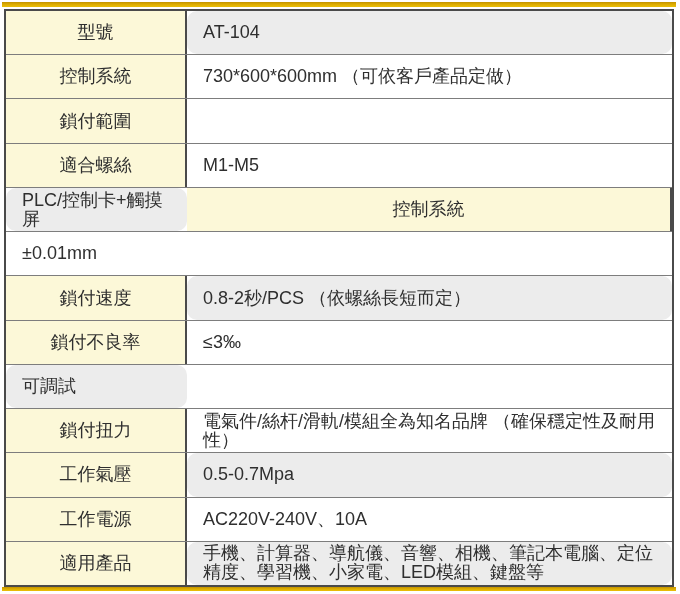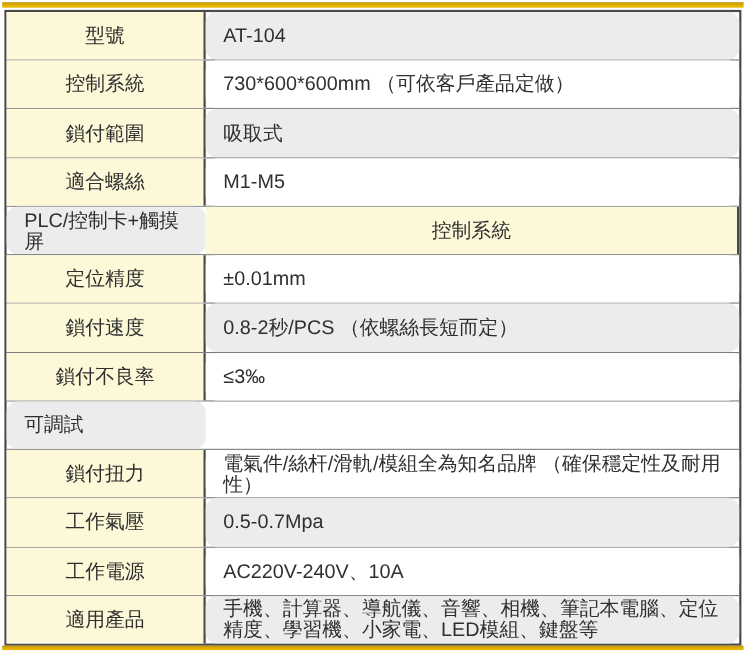--- a/index.html
+++ b/index.html
@@ -71,32 +71,30 @@
     <div class="row">
       <div class="cell label">型號</div>
       <div class="cell value">AT-104</div>
     </div>
     <div class="row">
       <div class="cell label">控制系統</div>
       <div class="cell value">730*600*600mm （可依客戶產品定做）</div>
     </div>
     <div class="row">
       <div class="cell label">鎖付範圍</div>
-      <div class="cell value">吸取式</div>
     </div>
     <div class="row">
       <div class="cell label">適合螺絲</div>
       <div class="cell value">M1-M5</div>
     </div>
     <div class="row">
       <div class="cell value">PLC/控制卡+觸摸屏</div>
       <div class="cell label">控制系統</div>
     </div>
     <div class="row">
-      <div class="cell label">定位精度</div>
       <div class="cell value">±0.01mm</div>
     </div>
     <div class="row">
       <div class="cell label">鎖付速度</div>
       <div class="cell value">0.8-2秒/PCS （依螺絲長短而定）</div>
     </div>
     <div class="row">
       <div class="cell label">鎖付不良率</div>
       <div class="cell value">≤3‰</div>
     </div>

